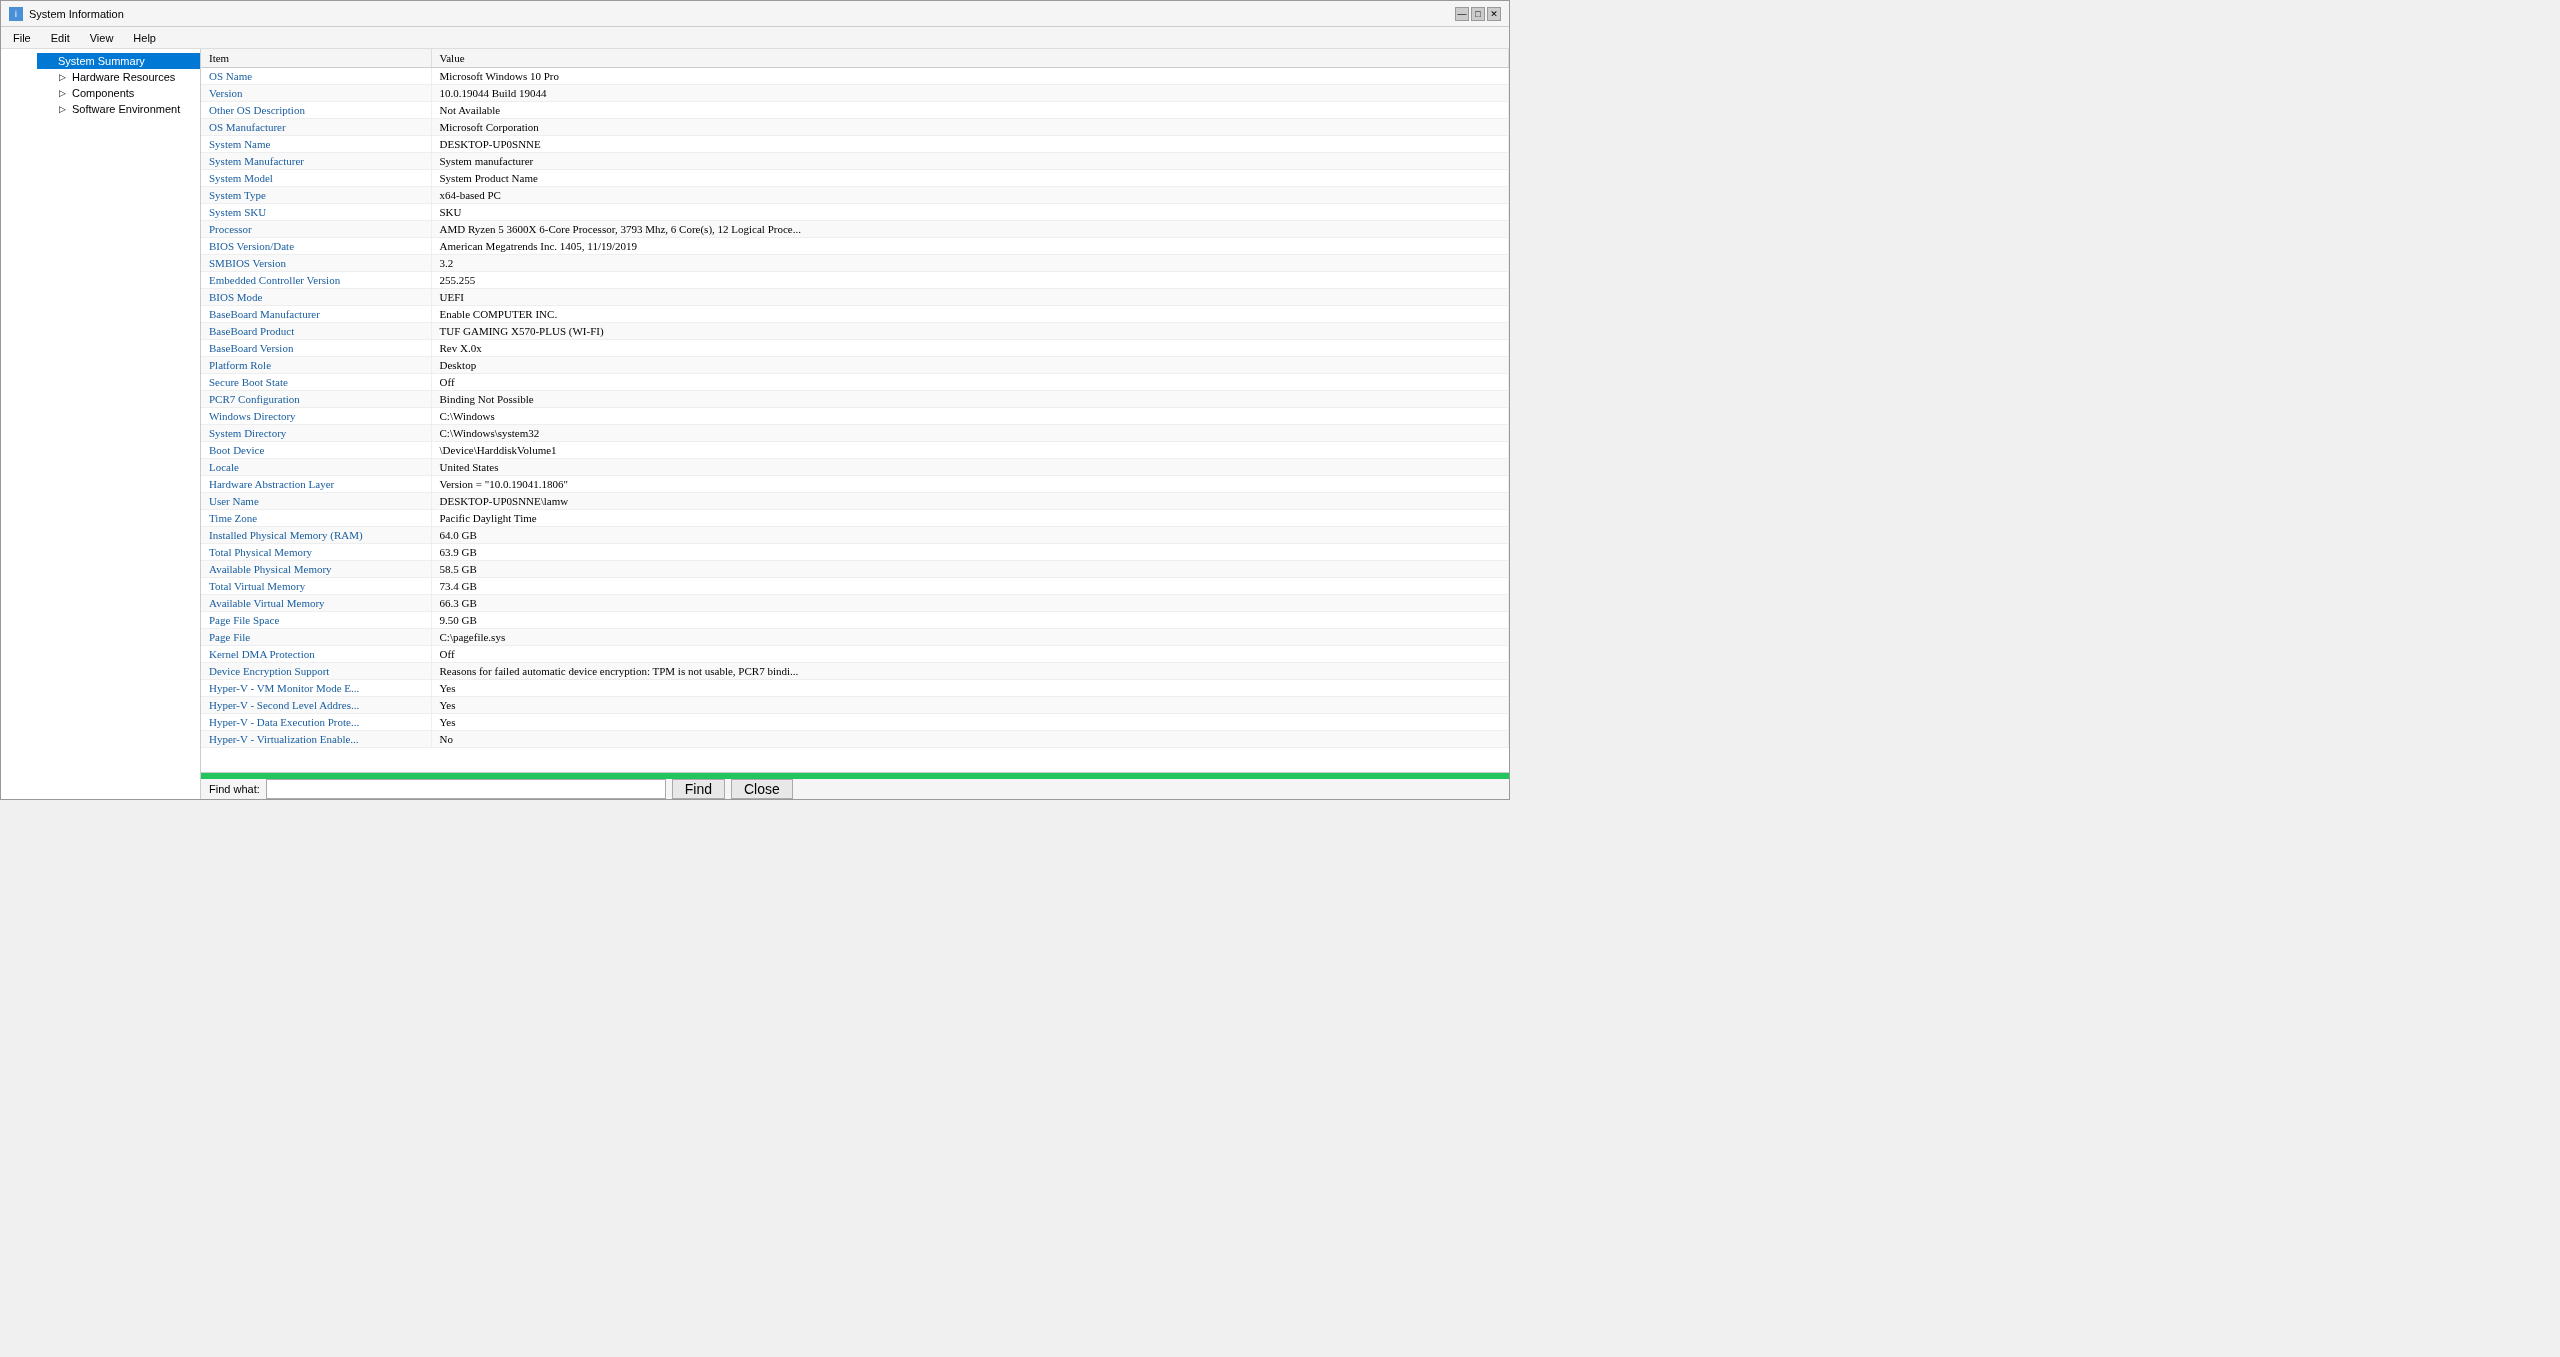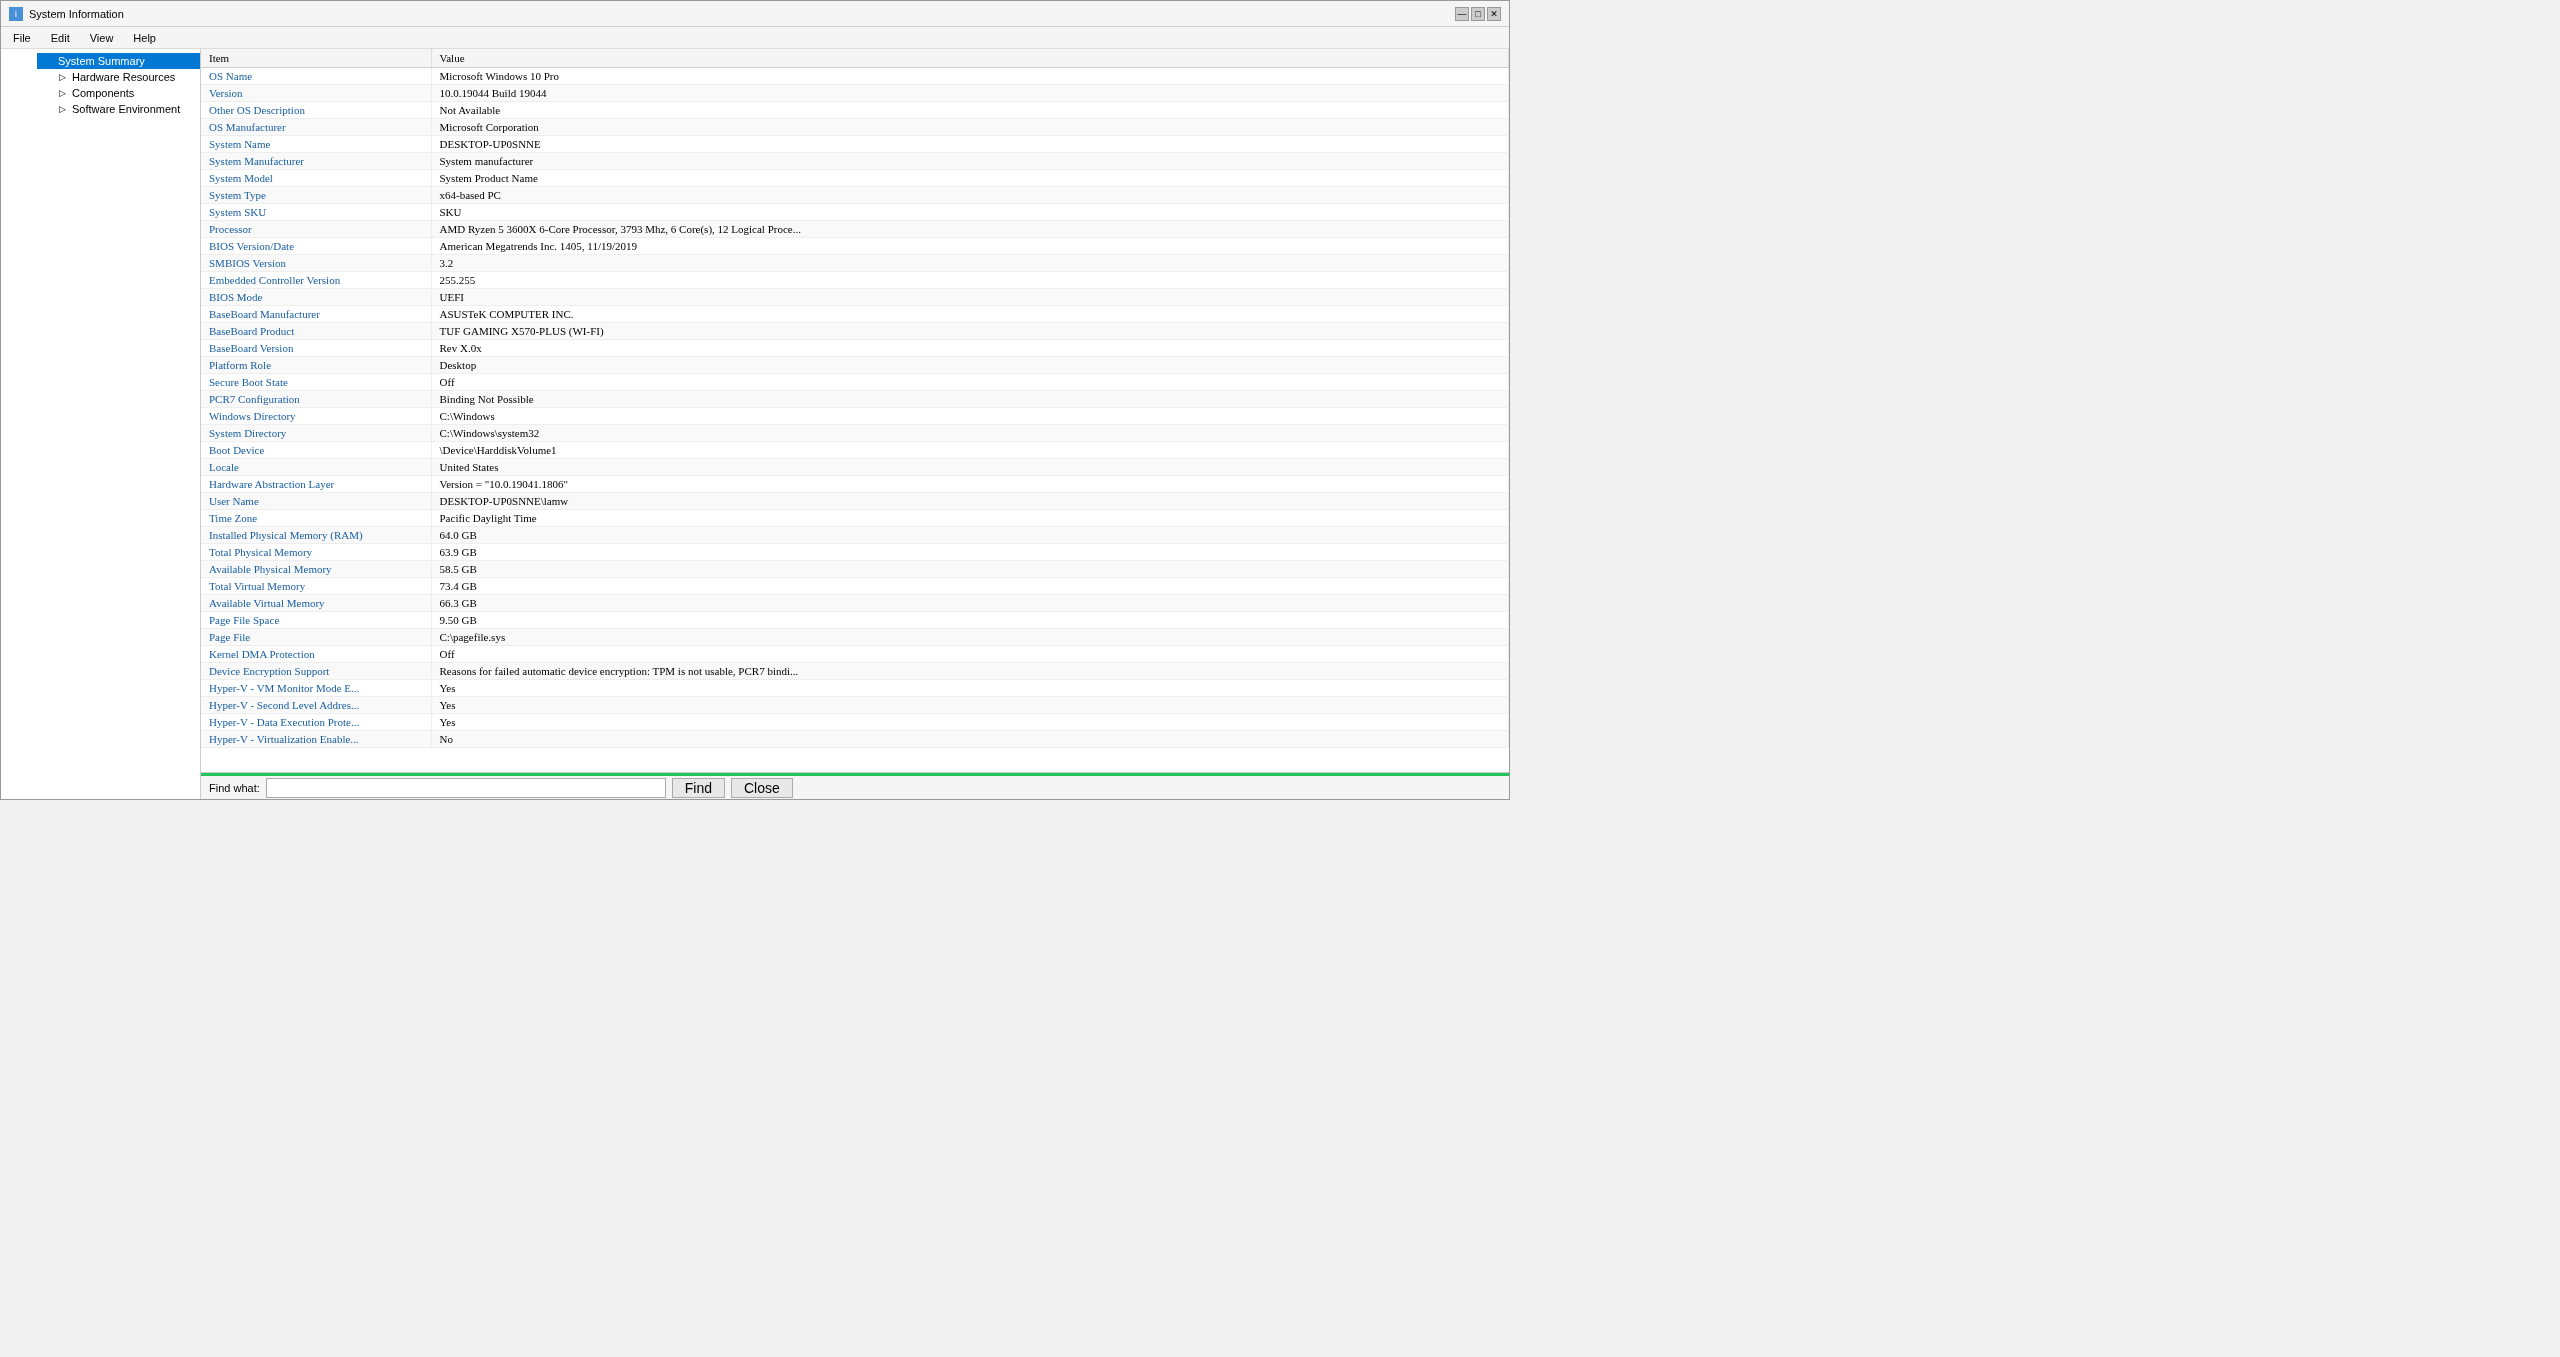--- a/index.html
+++ b/index.html
@@ -143,21 +143,21 @@
       border-right: 1px solid #eee;
       vertical-align: top;
     }
     tbody td:first-child {
       color: #1a5fa0;
       width: 230px;
       min-width: 230px;
     }
     .find-bar {
       height: 26px;
-      border-top: 3px solid #22c55e;
+      border-top: 6px solid #22c55e;
       background: #f5f5f5;
       display: flex;
       align-items: center;
       padding: 2px 8px;
       gap: 6px;
     }
     .find-label {
       font-size: 11px;
     }
     .find-input {
@@ -283,21 +283,21 @@
               <tr>
                 <td>Embedded Controller Version</td>
                 <td>255.255</td>
               </tr>
               <tr>
                 <td>BIOS Mode</td>
                 <td>UEFI</td>
               </tr>
               <tr>
                 <td>BaseBoard Manufacturer</td>
-                <td>ASUSTeK COMPUTER INC.</td>
+                <td>Enable COMPUTER INC.</td>
               </tr>
               <tr>
                 <td>BaseBoard Product</td>
                 <td>TUF GAMING X570-PLUS (WI-FI)</td>
               </tr>
               <tr>
                 <td>BaseBoard Version</td>
                 <td>Rev X.0x</td>
               </tr>
               <tr>

